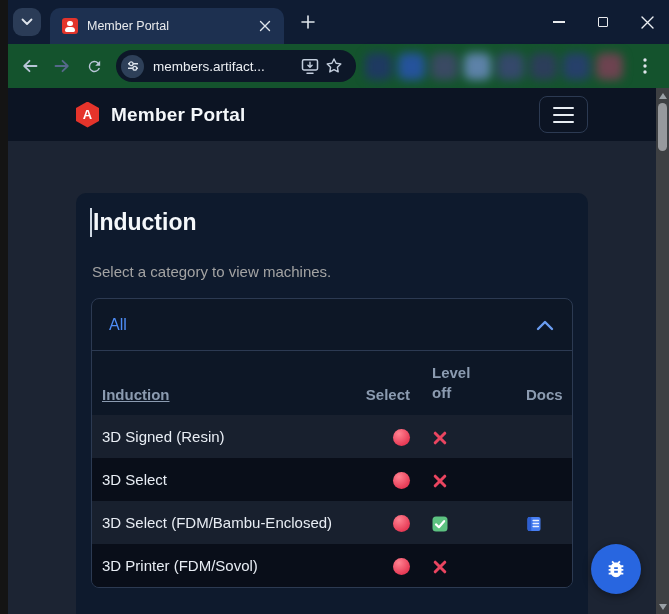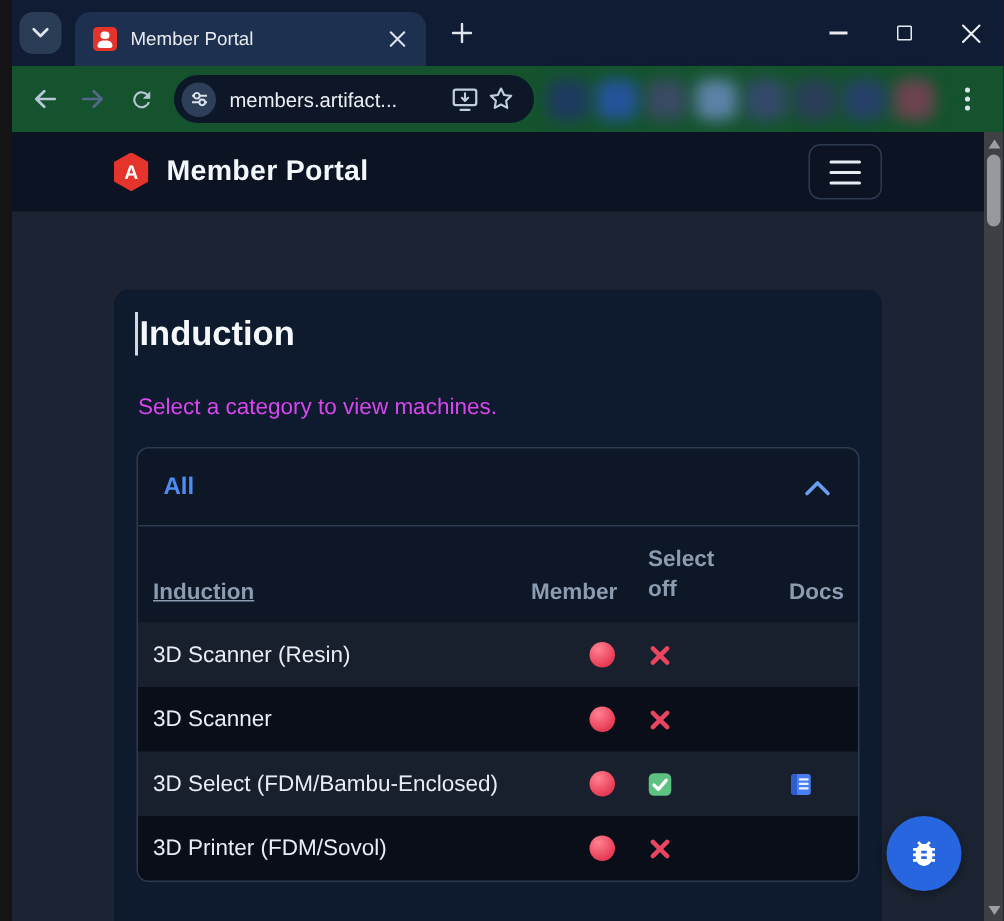--- a/index.html
+++ b/index.html
@@ -59,27 +59,27 @@
   .site-title { margin-left:12px; font-size:19px; font-weight:700; color:#f4f7fa; letter-spacing:.2px; }
   .menu-btn { margin-left:auto; width:49px; height:37px; background:transparent;
     border:1px solid #2c3a52; border-radius:8px; display:flex; flex-direction:column;
     align-items:center; justify-content:center; gap:5px; cursor:pointer; }
   .menu-btn span { width:21px; height:2px; background:#e8edf3; border-radius:1px; }
 
   .card { width:512px; margin:52px auto 0; background:#0e1a2d; border-radius:10px;
     padding:14px 15px 60px; position:relative; }
   .caret { position:absolute; left:14px; top:15px; width:1.5px; height:29px; background:#cfd8e3; }
   .page-title { font-size:23px; line-height:30px; font-weight:700; color:#f5f8fb; margin-left:2px; }
-  .subtitle { margin:26px 0 0 1px; font-size:15px; color:#d946ef; }
+  .subtitle { margin:26px 0 0 1px; font-size:15px; color:#a3a3a3; }
 
   .category { margin-top:18px; border:1px solid #2c3a52; border-radius:8px; overflow:hidden;
     background:#0d1726; }
   .cat-head { height:52px; display:flex; align-items:center; padding:0 17px;
     border-bottom:1px solid #2c3a52; cursor:pointer; }
-  .cat-label { color:var(--accent-blue,#4e8df6); font-size:16px; font-weight:700; }
+  .cat-label { color:var(--accent-blue,#4e8df6); font-size:16px; font-weight:400; }
   .badge { margin-left:10px; background:#4f5865; color:#fff; font-size:12px; font-weight:700;
     padding:3px 10px 4px; border-radius:10px; letter-spacing:.2px; }
   .cat-chevron { margin-left:auto; display:grid; place-items:center; }
 
   table { width:100%; border-collapse:collapse; table-layout:fixed; font-size:15px; }
   col.ci{width:auto} col.cl{width:64px} col.cs{width:92px} col.cd{width:62px}
   thead th { height:64px; vertical-align:bottom; padding-bottom:12px; color:#8b9bb0;
     font-weight:700; text-align:left; }
   .h-ind { padding-left:10px;text-decoration:underline; }
   .h-lvl { text-align:right; padding-right:8px; }
@@ -241,39 +241,39 @@
           <table>
             <colgroup>
                 <col class="ci">
                 <col class="cl">
                 <col class="cs">
                 <col class="cd">
               </colgroup>
             <thead>
               <tr>
                 <th class="h-ind">Induction</th>
-                <th class="h-lvl">Member</th>
-                <th class="h-sig"><span>Select off</span></th>
+                <th class="h-lvl">Select</th>
+                <th class="h-sig"><span>Level off</span></th>
                 <th class="h-doc">Docs</th>
               </tr>
             </thead>
             <tbody>
   <tr>
-    <td class="c-ind">3D Scanner (Resin)</td>
+    <td class="c-ind">3D Signed (Resin)</td>
     <td class="c-lvl"><span class="dot"></span></td>
     <td class="c-sig">
   <span class="cell-icon"><svg width="16" height="16" viewBox="0 0 16 16">
                         <path d="M3.2 3.2 L12.8 12.8 M12.8 3.2 L3.2 12.8" stroke="#ea4560" stroke-width="3" stroke-linecap="round" fill="none"></path>
                       </svg></span>
 </td>
     <td class="c-doc"></td>
   </tr>
 
   <tr>
-    <td class="c-ind">3D Scanner</td>
+    <td class="c-ind">3D Select</td>
     <td class="c-lvl"><span class="dot"></span></td>
     <td class="c-sig">
   <span class="cell-icon"><svg width="16" height="16" viewBox="0 0 16 16">
                         <path d="M3.2 3.2 L12.8 12.8 M12.8 3.2 L3.2 12.8" stroke="#ea4560" stroke-width="3" stroke-linecap="round" fill="none"></path>
                       </svg></span>
 </td>
     <td class="c-doc"></td>
   </tr>
 
 

